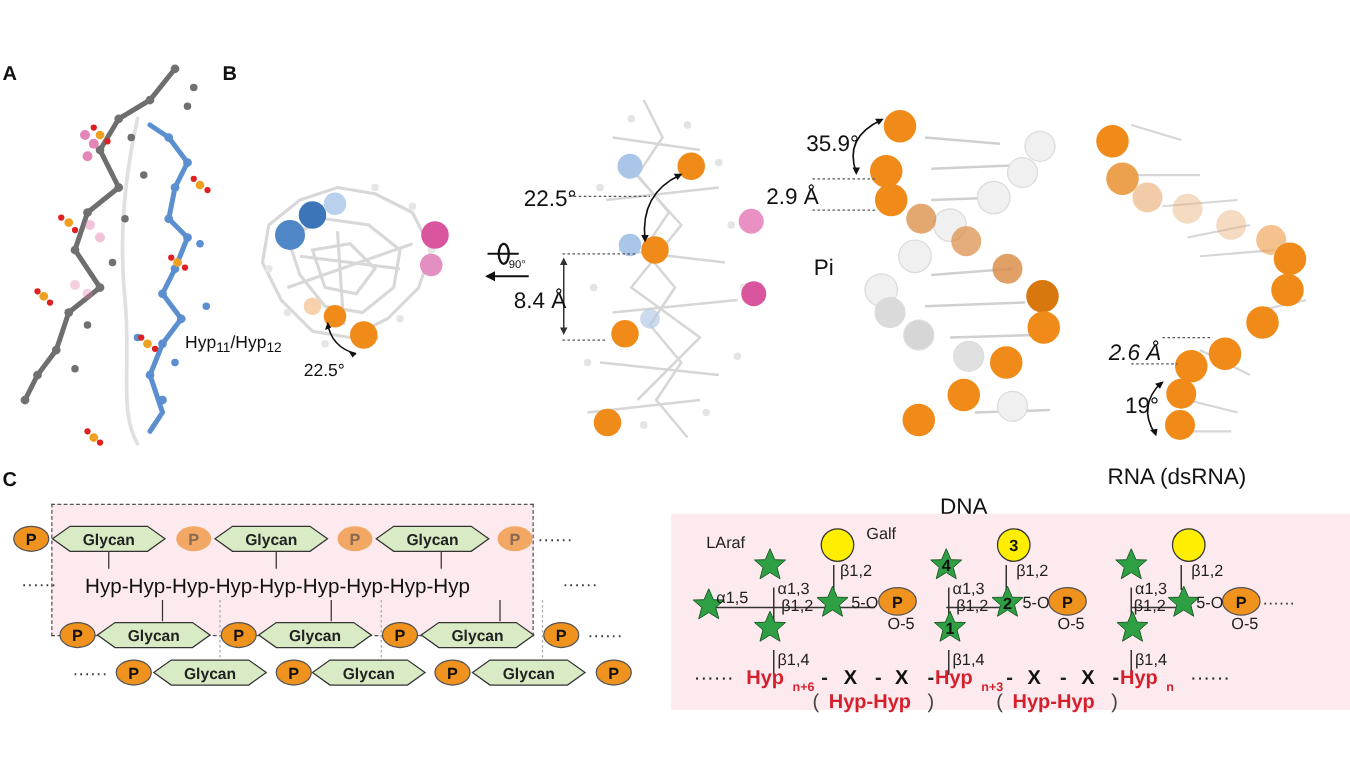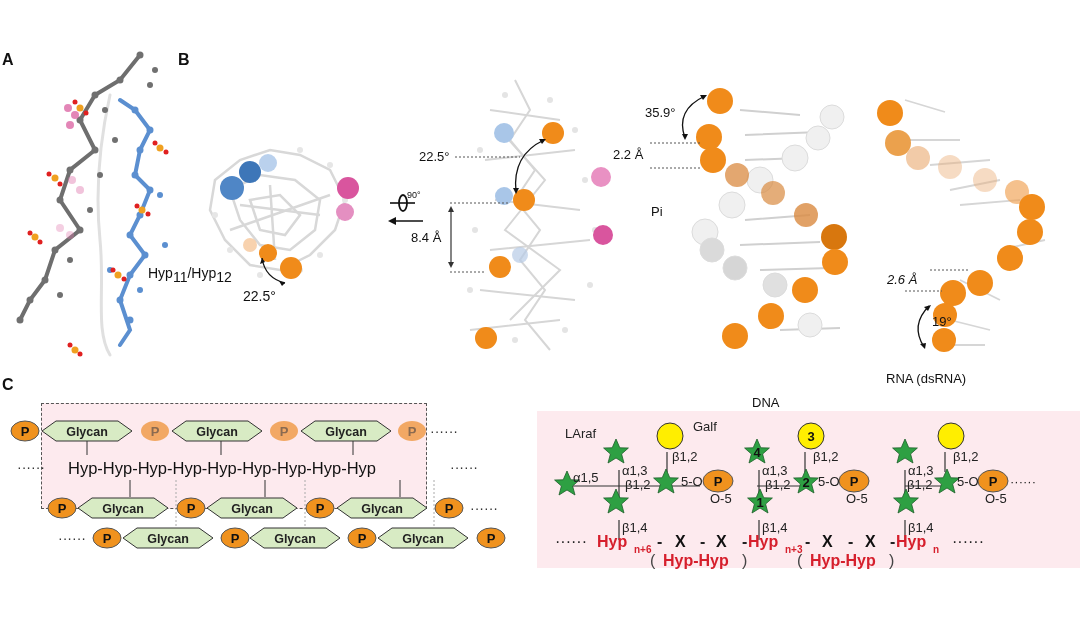--- a/index.html
+++ b/index.html
@@ -1,19 +1,19 @@
 <!DOCTYPE html>
 <html><head>
 <meta charset="utf-8">
 <style>
   html,body{margin:0;padding:0;background:#fff;}
   body{width:1080px;height:619px;position:relative;overflow:hidden;font-family:"Liberation Sans",sans-serif;color:#111;}
   .abs{position:absolute;}
   .panel-letter{position:absolute;font-weight:bold;font-size:16px;font-family:"Liberation Sans",sans-serif;}
-  .lbl{position:absolute;font-size:13px;white-space:nowrap;font-family:"Liberation Sans",sans-serif;}
+  .lbl{position:absolute;font-size:18px;white-space:nowrap;font-family:"Liberation Sans",sans-serif;}
   svg{position:absolute;left:0;top:0;}
   .glycan-txt{font-family:"Liberation Sans",sans-serif;font-weight:bold;font-size:12.5px;}
   .hyp-red{fill:#d61f2c;font-weight:bold;font-family:"Liberation Sans",sans-serif;}
 </style>
 </head>
 <body>
 
 <div class="panel-letter" style="left:2px;top:51px;">A</div>
 <div class="panel-letter" style="left:178px;top:51px;">B</div>
 <div class="panel-letter" style="left:2px;top:376px;">C</div>
@@ -126,31 +126,31 @@
   <circle cx="348" cy="188" r="11" fill="#d9559e"></circle>
   <circle cx="345" cy="212" r="9" fill="#e48fc1"></circle>
   <circle cx="250" cy="245" r="7" fill="#f6c79a" opacity="0.8"></circle>
   <circle cx="268" cy="253" r="9" fill="#f08b1a"></circle>
   <circle cx="291" cy="268" r="11" fill="#f08b1a"></circle>
   <path d="M262,258 Q265,278 285,283" stroke="#111" stroke-width="1.3" fill="none"></path>
   <path d="M262,258 l-2,6 l5,-2 z" fill="#111"></path>
   <path d="M285,283 l-6,-2 l3,5 z" fill="#111"></path>
 </svg>
 <div class="lbl" style="left:148px;top:265px;font-size:14px;">
-  <span>Hyp</span><sub style="font-size:14px">11</sub><span>/Hyp</span><sub style="font-size:14px">12</sub>
+  <span>Hyp</span><sub style="font-size:11px">11</sub><span>/Hyp</span><sub style="font-size:11px">12</sub>
 </div>
 <div class="lbl" style="left:243px;top:288px;font-size:14px;">22.5°</div>
 
 <svg width="1080" height="619">
   <ellipse cx="403" cy="203" rx="4" ry="8" stroke="#111" stroke-width="1.8" fill="none"></ellipse>
   <line x1="390" y1="203" x2="415" y2="203" stroke="#111" stroke-width="1.6"></line>
   <line x1="390" y1="221" x2="423" y2="221" stroke="#111" stroke-width="1.6"></line>
   <path d="M388,221 l8,-4 l0,8 z" fill="#111"></path>
 </svg>
-<div class="lbl" style="left:407px;top:190px;font-size:9px;">90°</div>
+<div class="lbl" style="left:407px;top:206px;font-size:9px;">90°</div>
 
 <svg width="1080" height="619">
   <g stroke="#d6d6d6" stroke-width="2" fill="none">
     <path d="M515,80 L530,110 L510,140 L535,170 L515,200 L540,230 L520,260 L545,290 L525,320 L550,350"></path>
     <path d="M490,110 L560,120 M485,160 L575,150 M495,200 L580,210 M490,250 L590,240 M480,290 L575,300 M470,330 L560,320"></path>
     <path d="M500,130 L545,180 L505,230 L560,270 L510,320"></path>
   </g>
   <g fill="#e4e4e4">
     <circle cx="505" cy="95" r="3"></circle>
       <circle cx="550" cy="100" r="3"></circle>
@@ -216,21 +216,21 @@
   <circle cx="805" cy="290" r="13" fill="#f08b1a"></circle>
   <circle cx="771" cy="316" r="13" fill="#f08b1a"></circle>
   <circle cx="735" cy="336" r="13" fill="#f08b1a"></circle>
   <line x1="650" y1="143" x2="700" y2="143" stroke="#555" stroke-width="1" stroke-dasharray="2,2"></line>
   <line x1="650" y1="168" x2="700" y2="168" stroke="#555" stroke-width="1" stroke-dasharray="2,2"></line>
   <path d="M705,96 Q675,110 685,138" stroke="#111" stroke-width="1.3" fill="none"></path>
   <path d="M707,95 l-7,0 l3,5 z" fill="#111"></path>
   <path d="M685,140 l-3,-6 l6,0 z" fill="#111"></path>
 </svg>
 <div class="lbl" style="left:645px;top:105px;">35.9°</div>
-<div class="lbl" style="left:613px;top:147px;">2.2 Å</div>
+<div class="lbl" style="left:613px;top:147px;">2.9 Å</div>
 <div class="lbl" style="left:651px;top:204px;">Pi</div>
 <div class="lbl" style="left:752px;top:371px;margin-top:24px;">DNA</div>
 
 <svg width="1080" height="619">
   <g stroke="#d6d6d6" stroke-width="1.8" fill="none">
     <path d="M905,100 L945,112 M910,140 L960,140 M930,165 L990,160 M950,190 L1000,180 M960,205 L1020,200 M1000,250 L1045,240 M960,280 L1000,300 M950,320 L990,330 M945,345 L985,345"></path>
   </g>
   <circle cx="890" cy="113" r="13" fill="#f08b1a"></circle>
   <circle cx="898" cy="143" r="13" fill="#e8902e" opacity="0.85"></circle>
   <circle cx="918" cy="158" r="12" fill="#e8a060" opacity="0.55"></circle>
@@ -244,21 +244,21 @@
   <circle cx="953" cy="293" r="13" fill="#f08b1a"></circle>
   <circle cx="945" cy="315" r="12" fill="#f08b1a"></circle>
   <circle cx="944" cy="340" r="12" fill="#f08b1a"></circle>
   <line x1="930" y1="270" x2="968" y2="270" stroke="#555" stroke-width="1" stroke-dasharray="2,2"></line>
   <line x1="905" y1="291" x2="942" y2="291" stroke="#555" stroke-width="1" stroke-dasharray="2,2"></line>
   <path d="M929,306 Q910,325 924,347" stroke="#111" stroke-width="1.3" fill="none"></path>
   <path d="M931,305 l-7,2 l4,4 z" fill="#111"></path>
   <path d="M925,349 l-5,-5 l6,-1 z" fill="#111"></path>
 </svg>
 <div class="lbl" style="left:887px;top:272px;font-style:italic;">2.6 Å</div>
-<div class="lbl" style="left:932px;top:314px;">19°</div>
+<div class="lbl" style="left:900px;top:314px;">19°</div>
 <div class="lbl" style="left:886px;top:371px;">RNA  (dsRNA)</div>
 
 <div class="abs" style="left:41px;top:403px;width:386px;height:106px;background:#fdeaee;border:1px dashed #555;box-sizing:border-box;"></div>
 
 <svg width="1080" height="619">
   <defs>
     <g id="glycan-hex">
       <polygon points="0,10 14,0 76,0 90,10 76,20 14,20" fill="#d8ebc4" stroke="#333" stroke-width="1"></polygon>
     </g>
   </defs>

